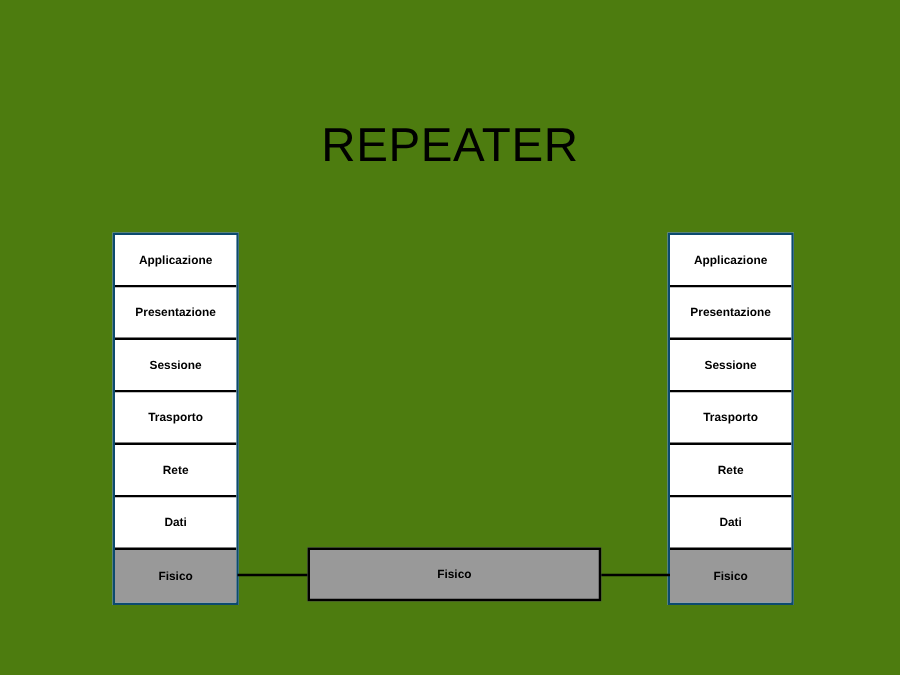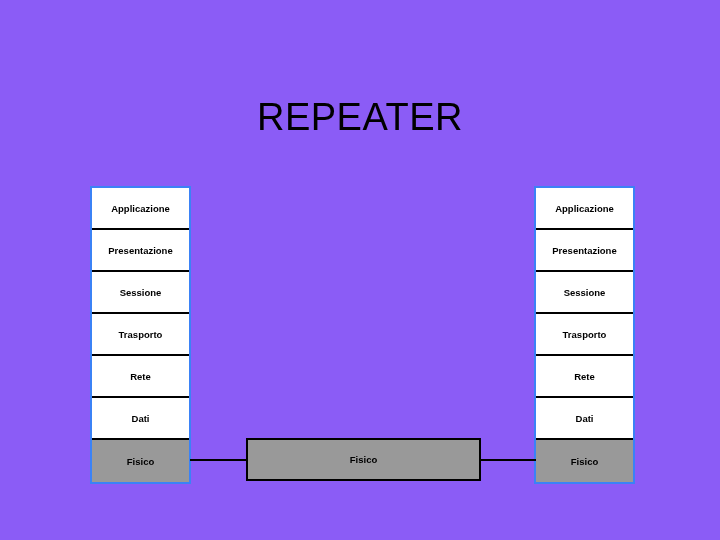--- a/index.html
+++ b/index.html
@@ -11,21 +11,21 @@
     width: 720px;
     height: 540px;
     background: #ffffff;
     font-family: "Liberation Sans", sans-serif;
     overflow: hidden;
   }
   #slide {
     position: relative;
     width: 720px;
     height: 540px;
-    background: #8b5cf6;
+    background: #4d7c0f;
   }
 
   
   #slide-title {
     position: absolute;
     left: 0;
     top: 68px;
     width: 720px;
     text-align: center;
     font-size: 38px;
@@ -34,21 +34,21 @@
     letter-spacing: 0.5px;
     color: #000000;
     white-space: nowrap;
   }
 
   
   .osi-stack {
     position: absolute;
     top: 186px;
     width: 101px;
-    border: 2px solid #3b82f6;
+    border: 2px solid #0c4a6e;
     box-sizing: border-box;
     background: #ffffff;
   }
   #stack-left  { left: 90px; }
   #stack-right { left: 534px; }
 
   .osi-layer {
     height: 42px;
     box-sizing: border-box;
     border-bottom: 2px solid #000000;

